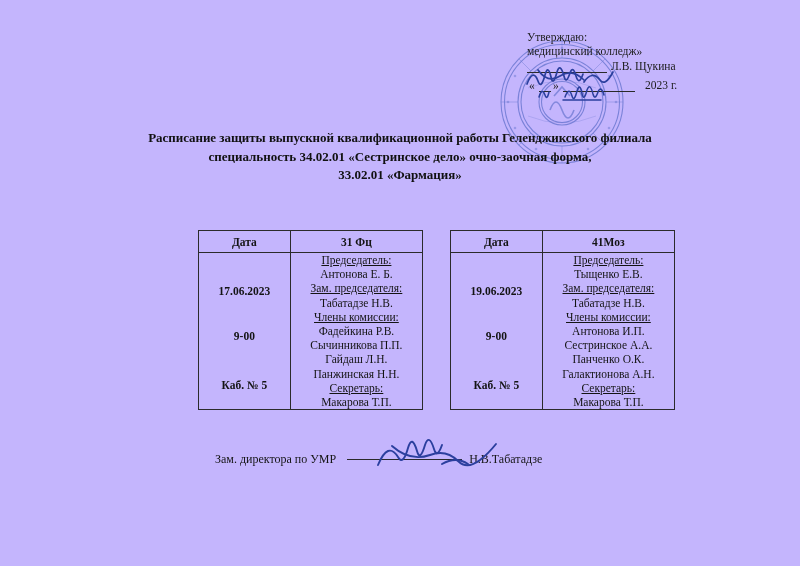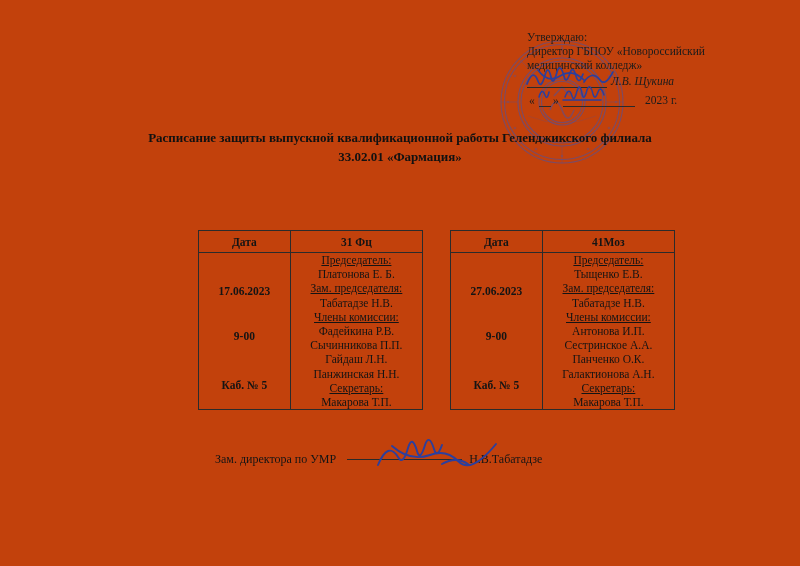--- a/index.html
+++ b/index.html
@@ -7,21 +7,21 @@
     padding: 0;
     background: #f3f3f3;
   }
   body {
     font-family: "Liberation Serif", "DejaVu Serif", serif;
   }
   .page {
     position: relative;
     width: 800px;
     height: 566px;
-    background: #c2410c;
+    background: #c4b5fd;
     overflow: hidden;
   }
 
   
   .approval {
     position: absolute;
     left: 527px;
     top: 30px;
     width: 260px;
     font-size: 11.5px;
@@ -42,21 +42,20 @@
     top: 13px;
     width: 80px;
     border-bottom: 1px solid #2a2a2a;
   }
   .director-name {
     position: absolute;
     left: 84px;
     top: 0;
     font-size: 11.5px;
     white-space: nowrap;
-    font-style: italic;
   }
 
   .date-row {
     position: relative;
     height: 17px;
     margin-top: 3px;
     font-size: 11.5px;
   }
   .date-q1 { position: absolute; left: 2px;  top: 0; }
   .date-q2 { position: absolute; left: 26px; top: 0; }
@@ -208,21 +207,20 @@
       </g>
       <g fill="none" stroke="#3a55b8" stroke-width="0.7" opacity="0.4">
         <path d="M30 50 q34 -14 68 0"></path>
         <path d="M30 78 q34 14 68 0"></path>
       </g>
     </svg>
   </div>
 
   <div class="approval">
     <div class="ln">Утверждаю:</div>
-    <div class="ln">Директор ГБПОУ «Новороссийский</div>
     <div class="ln">медицинский колледж»</div>
 
     <div class="sign-row">
       <span class="sign-rule"></span>
       <span class="director-name">Л.В. Щукина</span>
     </div>
 
     <div class="date-row">
       <span class="date-q1">«</span>
       <span class="date-blank1"></span>
@@ -247,20 +245,21 @@
       <g fill="none" stroke="#2b3f9e" stroke-width="1.5" stroke-linecap="round">
         <path d="M12 13 q3 -10 6 -2 q2 6 4 -3"></path>
         <path d="M38 13 q4 -11 7 -1 q2 7 5 -5 q3 -9 5 3 q2 8 5 -4 q3 -8 6 4 q2 7 5 -2 q3 -7 6 3"></path>
         <path d="M36 16 L74 16"></path>
       </g>
     </svg>
   </div>
 
   <div class="title">
     <div class="l1">Расписание защиты выпускной квалификационной работы Геленджикского филиала</div>
+    <div>специальность 34.02.01 «Сестринское дело» очно-заочная форма,</div>
     <div>33.02.01 «Фармация»</div>
   </div>
 
   <table class="tbl left">
     <thead>
       <tr>
         <th class="col-date">Дата</th>
         <th class="col-group">31 Фц</th>
       </tr>
     </thead>
@@ -269,21 +268,21 @@
         <td class="cell-date">
           <div class="sp1"></div>
           <div class="dline">17.06.2023</div>
           <div class="sp1"></div>
           <div class="dline">9-00</div>
           <div class="sp2"></div>
           <div class="dline">Каб. № 5</div>
         </td>
         <td class="cell-people">
           <div class="role">Председатель:</div>
-          <div class="person">Платонова Е. Б.</div>
+          <div class="person">Антонова Е. Б.</div>
           <div class="role">Зам. председателя:</div>
           <div class="person">Табатадзе Н.В.</div>
           <div class="role">Члены комиссии:</div>
           <div class="person">Фадейкина Р.В.</div>
           <div class="person">Сычинникова П.П.</div>
           <div class="person">Гайдаш Л.Н.</div>
           <div class="person">Панжинская Н.Н.</div>
           <div class="role">Секретарь:</div>
           <div class="person">Макарова Т.П.</div>
         </td>
@@ -295,21 +294,21 @@
     <thead>
       <tr>
         <th class="col-date">Дата</th>
         <th class="col-group">41Моз</th>
       </tr>
     </thead>
     <tbody>
       <tr>
         <td class="cell-date">
           <div class="sp1"></div>
-          <div class="dline">27.06.2023</div>
+          <div class="dline">19.06.2023</div>
           <div class="sp1"></div>
           <div class="dline">9-00</div>
           <div class="sp2"></div>
           <div class="dline">Каб. № 5</div>
         </td>
         <td class="cell-people">
           <div class="role">Председатель:</div>
           <div class="person">Тыщенко Е.В.</div>
           <div class="role">Зам. председателя:</div>
           <div class="person">Табатадзе Н.В.</div>

